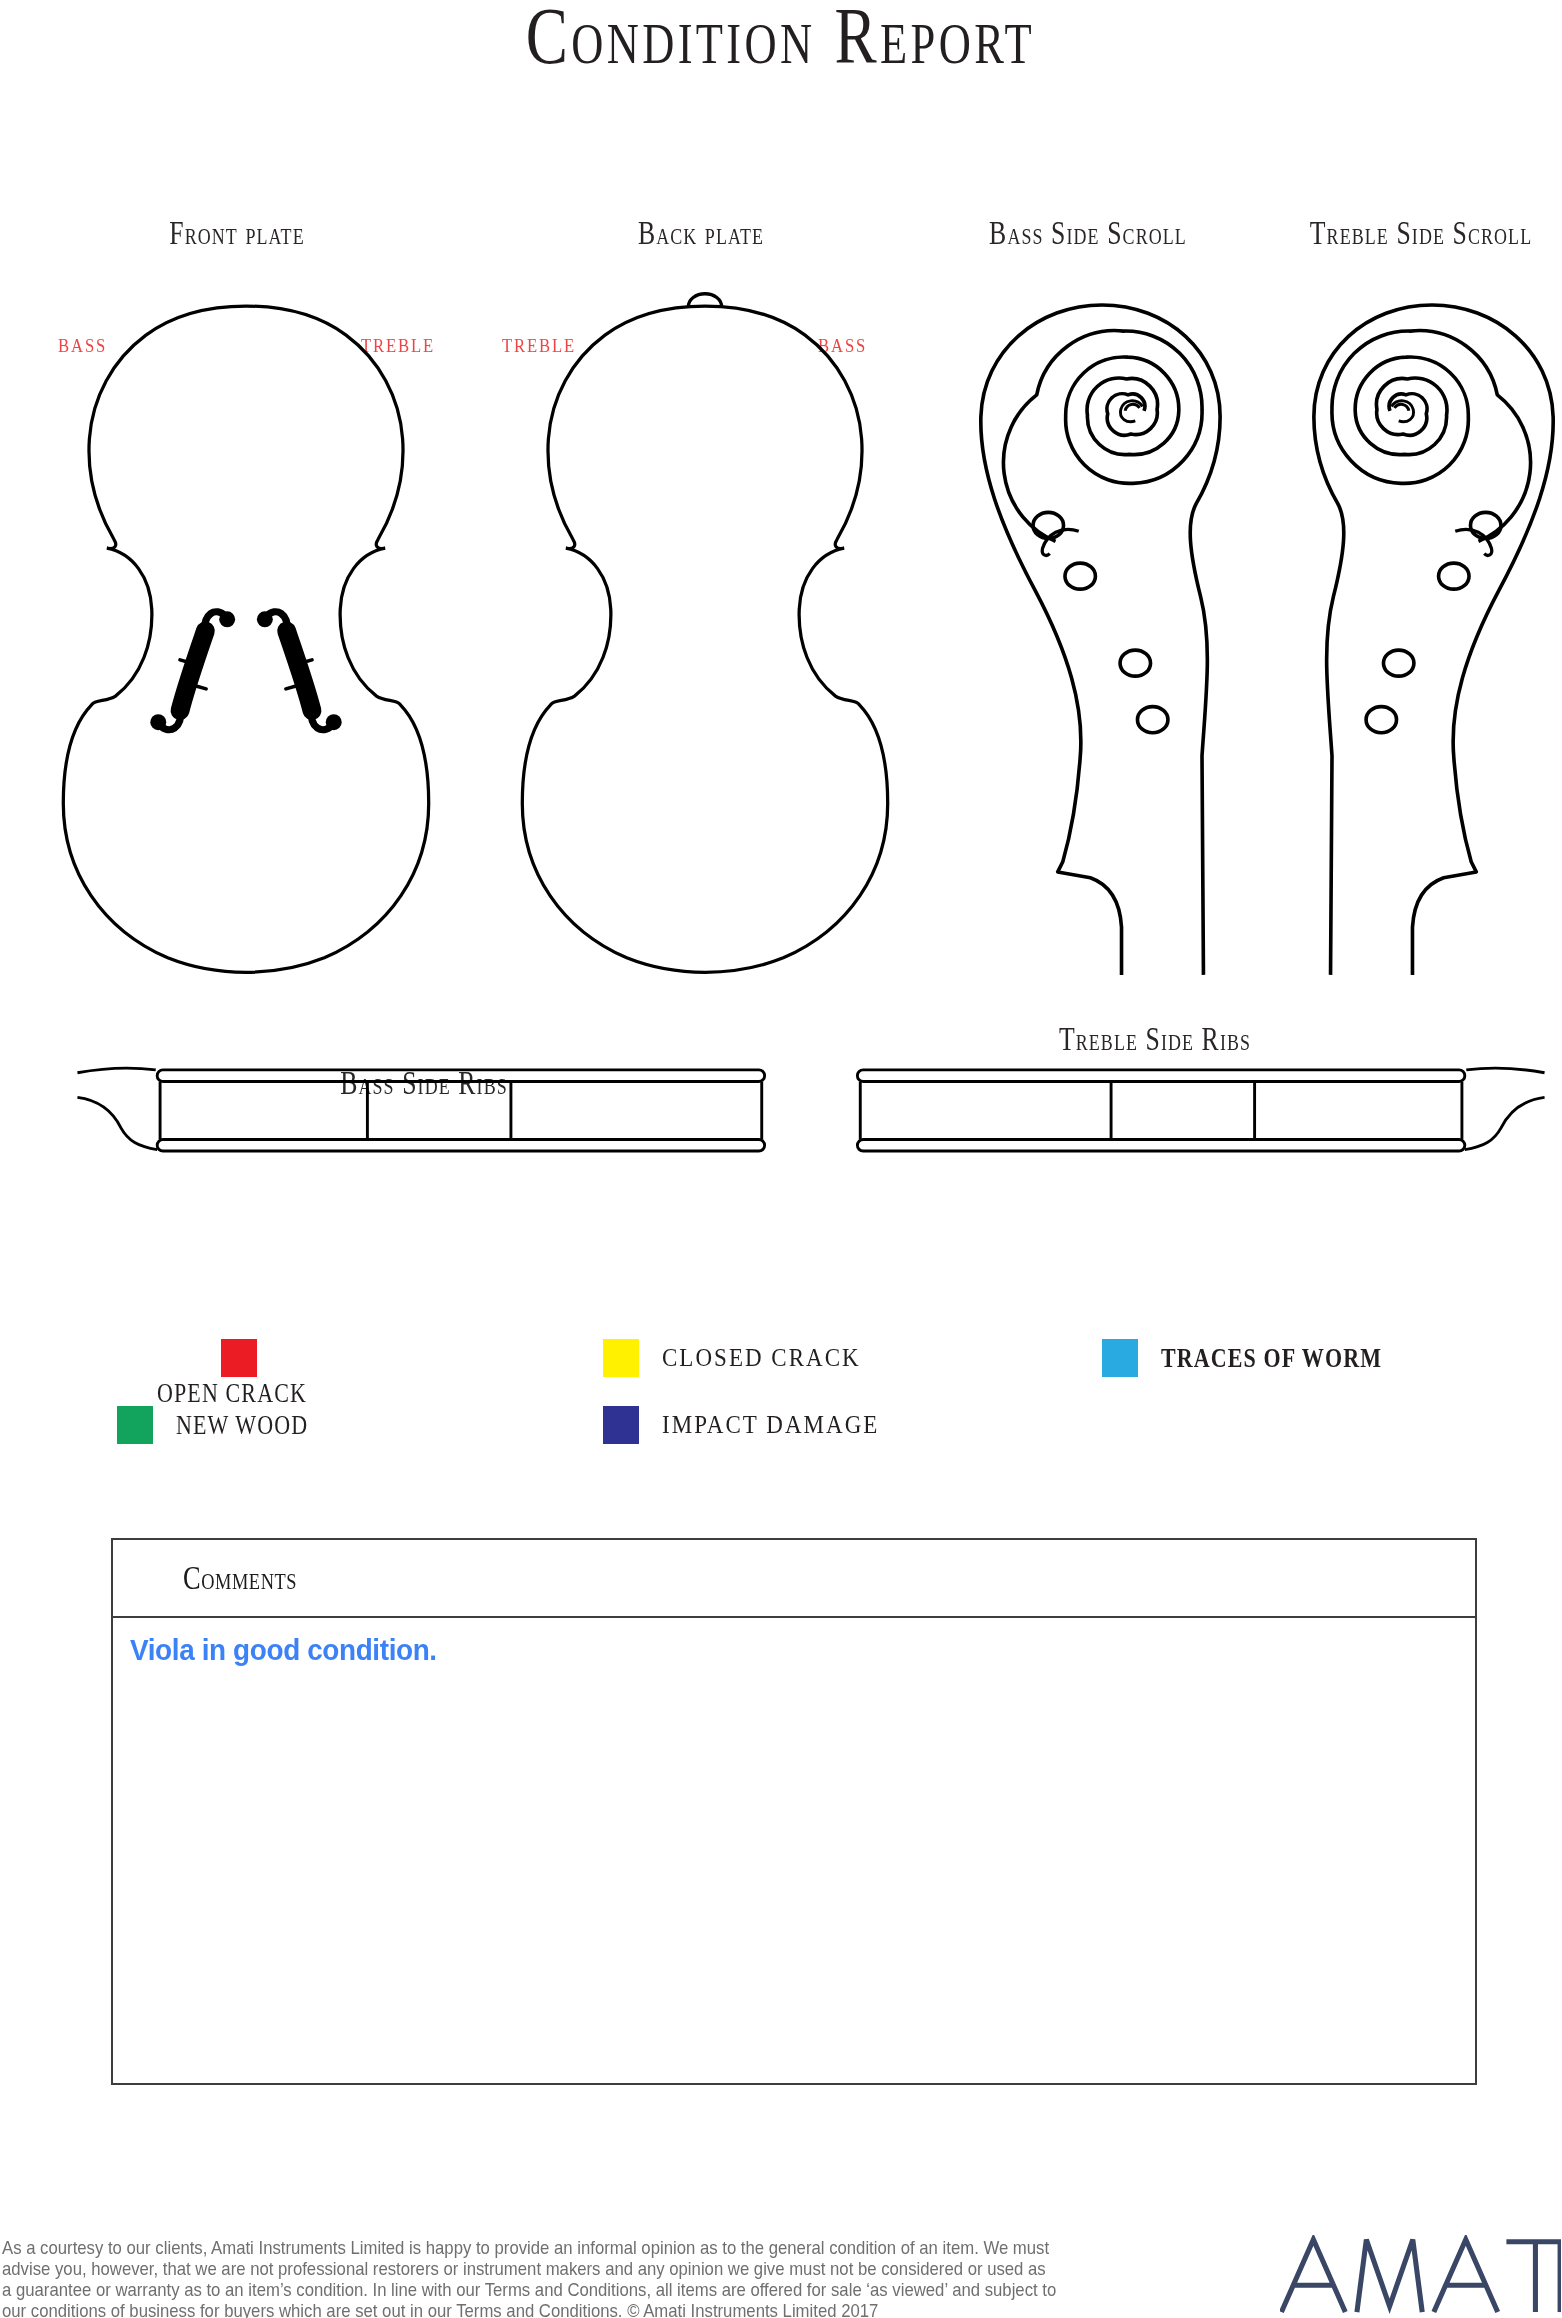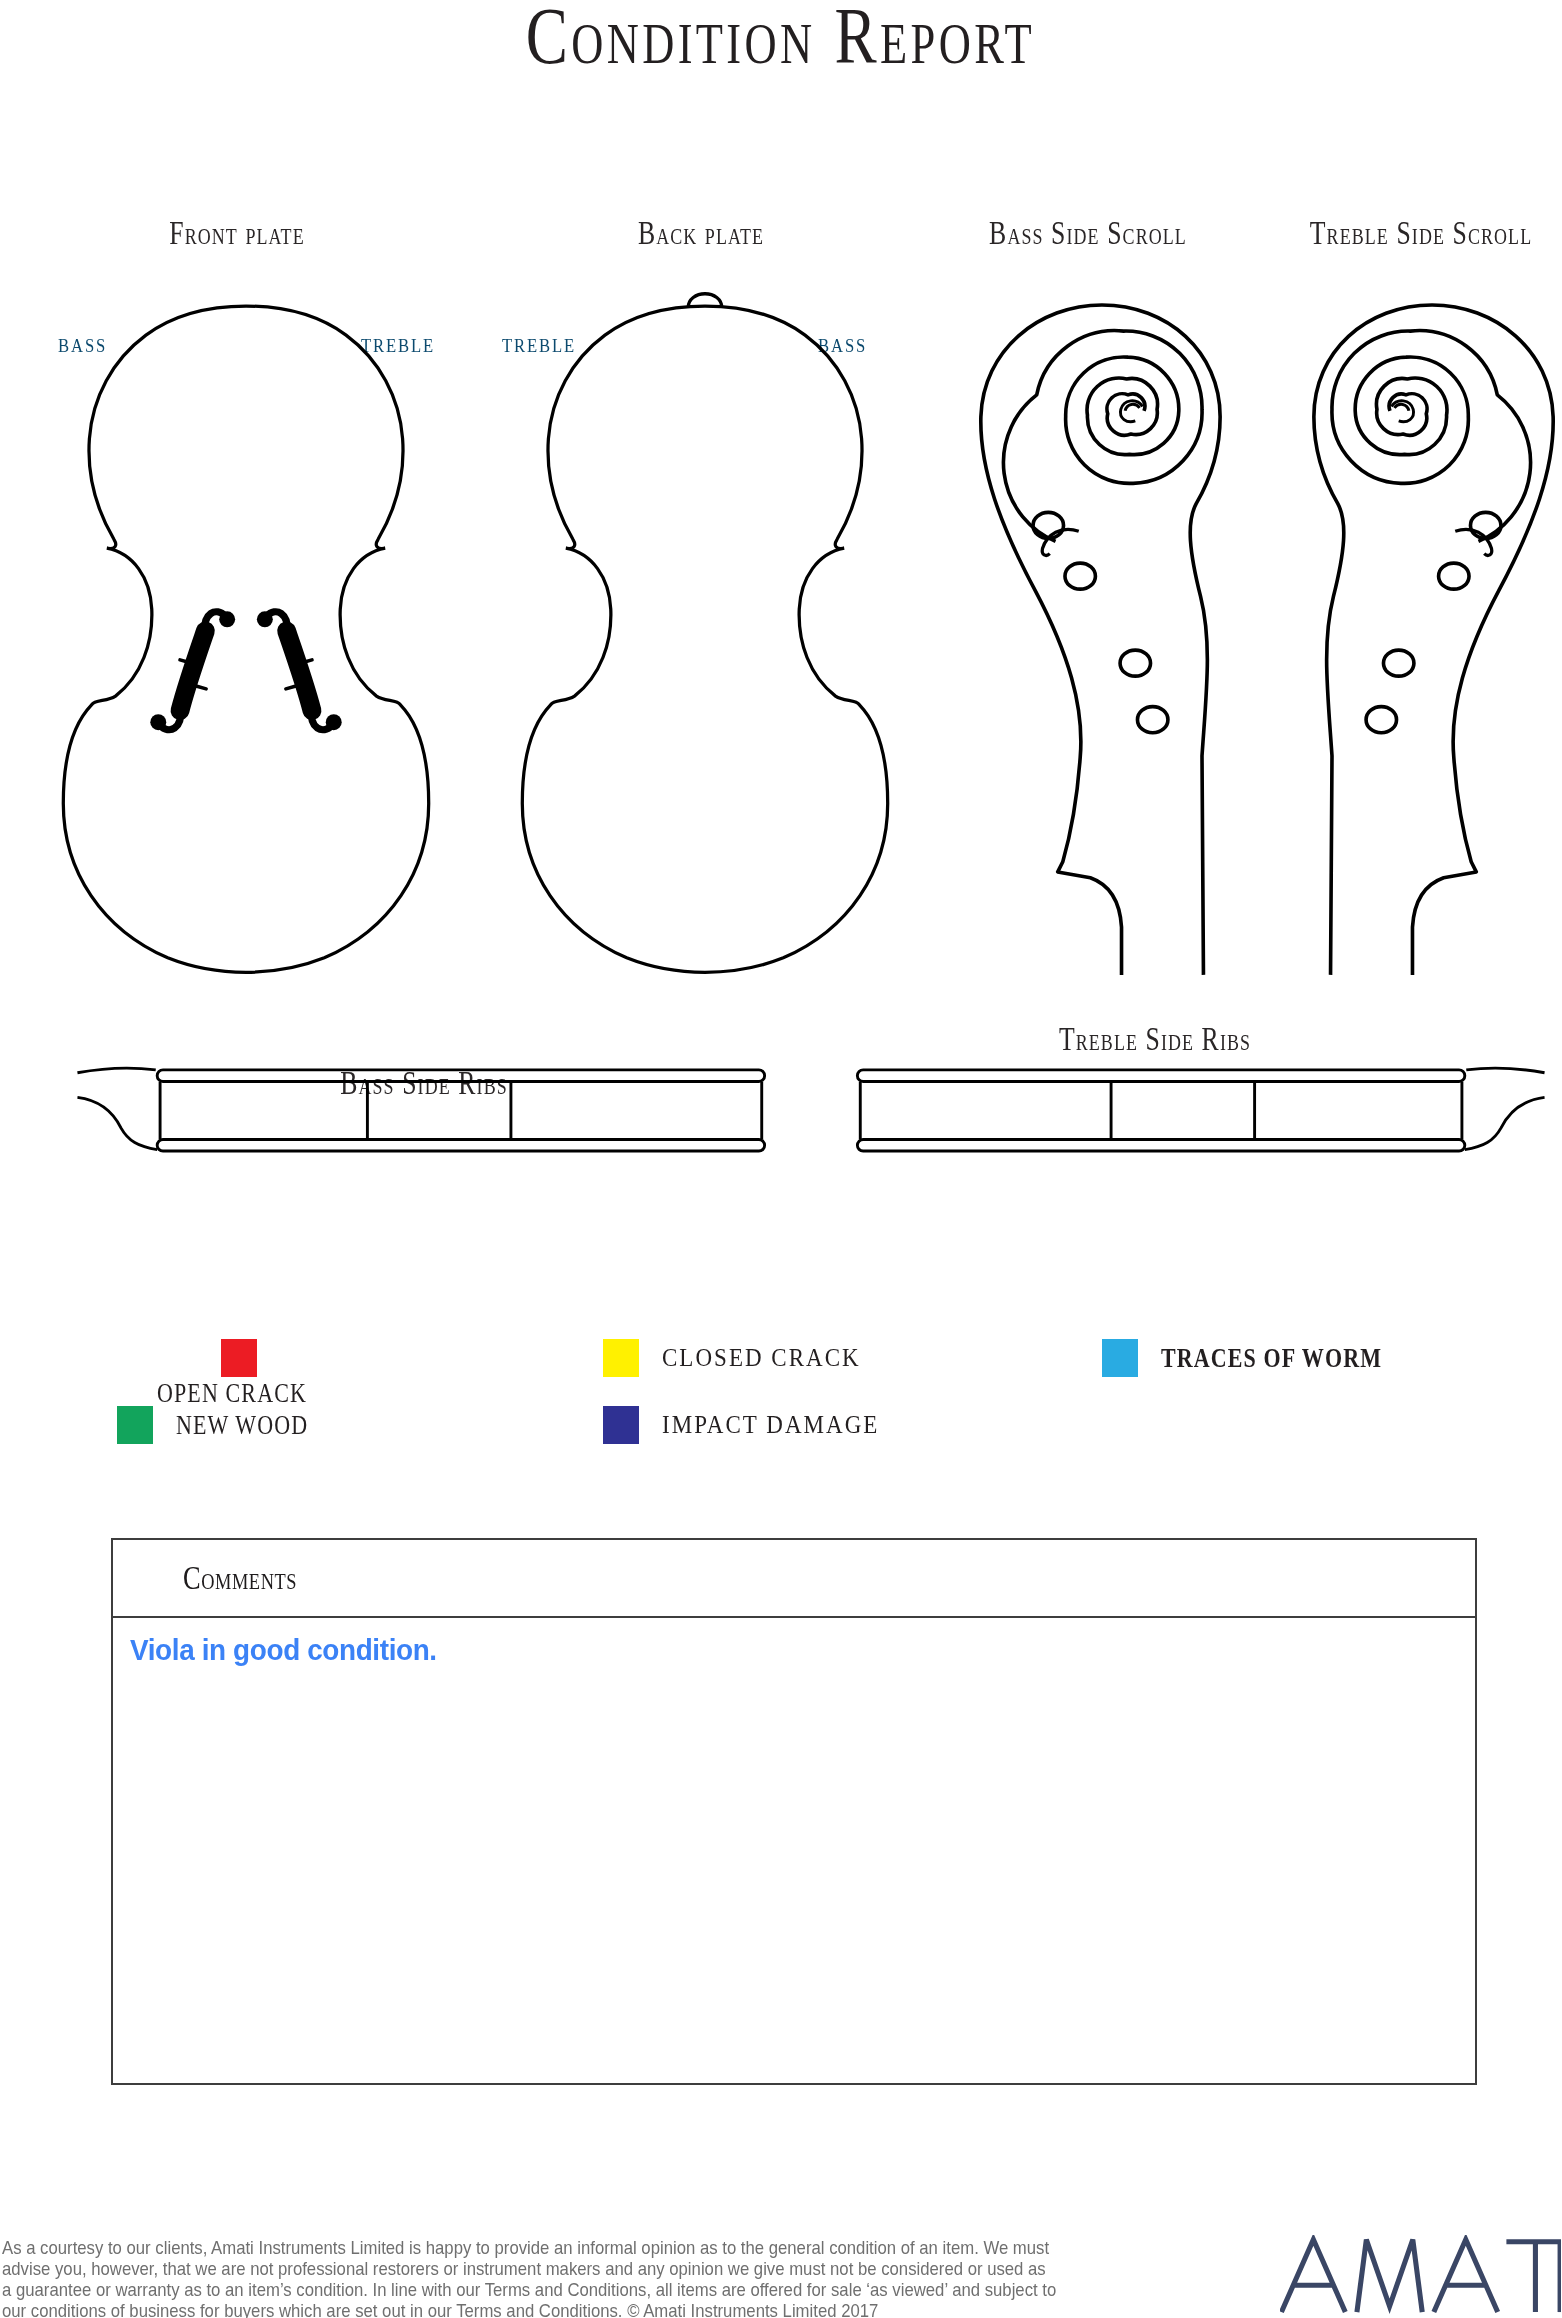--- a/index.html
+++ b/index.html
@@ -18,21 +18,21 @@
     text-align:center;font-size:81px;letter-spacing:4.3px;color:#231f20;
     white-space:nowrap;
   }
   .doc-title .squeeze{display:inline-block;transform:scaleX(0.78);transform-origin:50% 50%;}
   .fig-title{
     position:absolute;transform:translateX(-50%);
     font-size:33px;letter-spacing:1.4px;color:#2a2627;white-space:nowrap;
   }
   .fig-title .squeeze{display:inline-block;transform:scaleX(0.78);transform-origin:50% 50%;}
   .side-label{
-    position:absolute;font-size:19.6px;letter-spacing:2.2px;color:#0c4a6e;white-space:nowrap;
+    position:absolute;font-size:19.6px;letter-spacing:2.2px;color:#ef4444;white-space:nowrap;
   }
   .side-label .squeeze{display:inline-block;transform:scaleX(0.85);transform-origin:0 50%;}
   
   .fig{position:absolute;}
   .fig svg{display:block;}
   
   .legend-item{position:absolute;display:flex;align-items:center;height:38px;}
   .legend-chip{width:36px;height:38px;flex:0 0 auto;}
   .legend-label{margin-left:23px;font-size:27.5px;letter-spacing:1.4px;color:#231f20;white-space:nowrap;
     display:inline-block;transform:scaleX(0.80);transform-origin:0 50%;}

